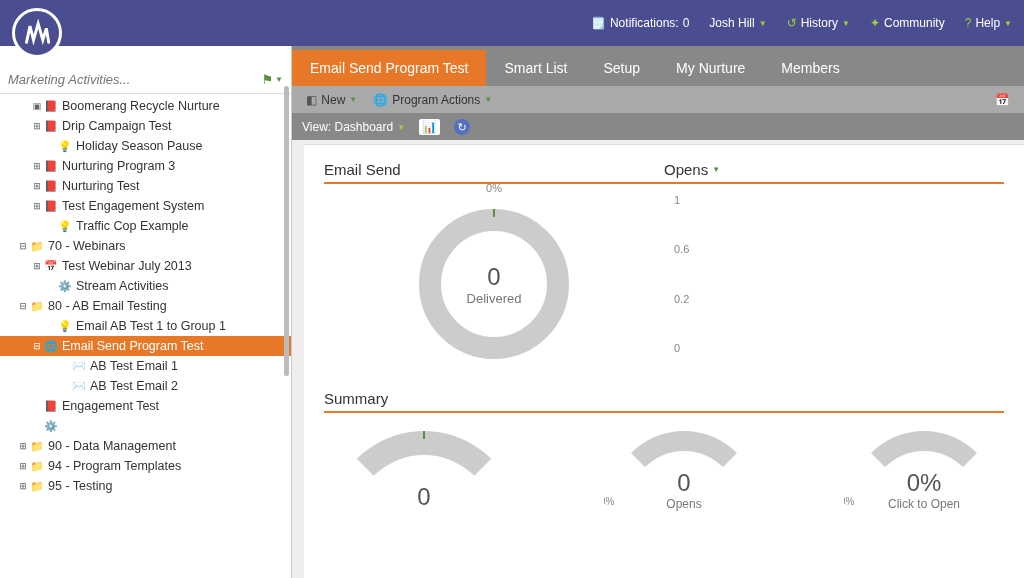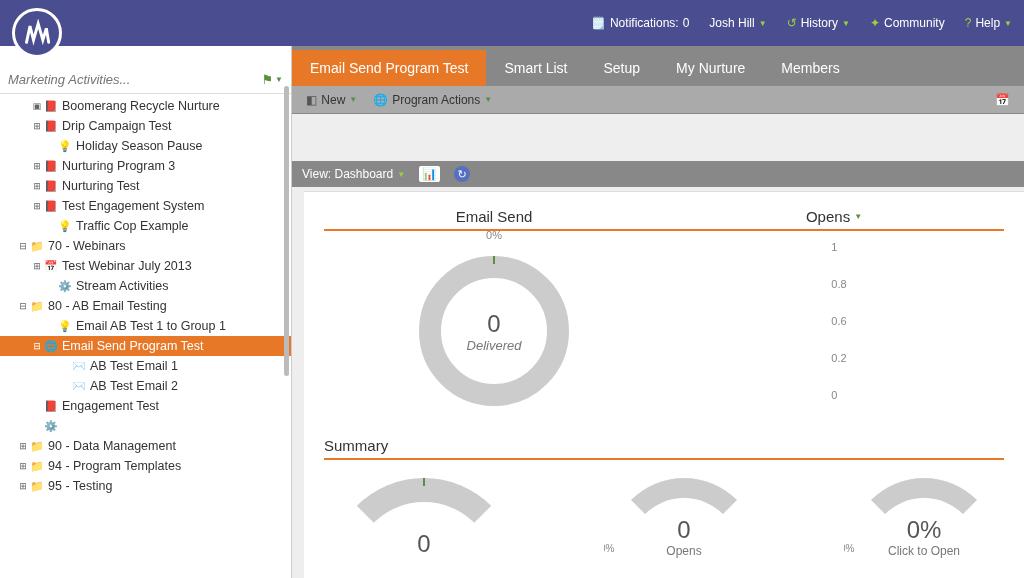--- a/index.html
+++ b/index.html
@@ -26,32 +26,32 @@
     .i1 { padding-left: 18px; } .i2 { padding-left: 32px; } .i3 { padding-left: 46px; } .i4 { padding-left: 60px; }
     .content { flex: 1; display: flex; flex-direction: column; background: #eee; }
     .tabs { height: 40px; background: #888; display: flex; align-items: flex-end; }
     .tab { padding: 10px 18px; font-size: 14px; color: #333; cursor: pointer; background:#ddd; margin-top:4px;}
     .tab.active { background: #e77828; color: #fff; }
     .tab.inactive{ background:transparent; color:#ffffff;}
     .toolbar { height: 28px; background: #aaa; display: flex; align-items: center; padding: 0 8px; font-size: 12px; gap:4px; border-bottom:1px solid #888;}
     .tool-btn { display: flex; align-items: center; gap: 4px; padding: 2px 6px; cursor: pointer; color:#333;}
     .tool-btn .chev{color:#5a8f3f;font-size:8px;}
     .tool-right{margin-left:auto;}
-    .viewbar { height: 26px; background: #888; display: flex; align-items: center; padding: 0 10px; color: #fff; font-size: 12px; gap: 14px; margin-top: 47px; }
+    .viewbar { height: 26px; background: #888; display: flex; align-items: center; padding: 0 10px; color: #fff; font-size: 12px; gap: 14px; }
     .viewbar .chev{color:#9dd13a;font-size:8px;}
     .canvas { flex: 1; background: #fff; margin: 4px 0 0 12px; padding: 10px 20px; overflow: hidden; border-top:1px solid #ddd;}
     .charts-row { display: flex;  }
-    .chart-col { flex: 1; display: flex; flex-direction: column; min-width:0;align-items:center;}
+    .chart-col { flex: 1; display: flex; flex-direction: column; min-width:0;}
     .chart-title { font-size: 15px; color: #333; padding: 6px 0 4px; display:flex; align-items:center; gap:4px;}
     .chart-title .chev{color:#5a8f3f;font-size:8px;}
     .chart-underline { height: 2px; background: #e77828; width: 100%; }
     .chart-body { height: 200px; display: flex; align-items: center; justify-content: center; position:relative;}
     .donut { width: 150px; height: 150px; border-radius: 50%; border: 22px solid #ccc; display:flex; flex-direction:column; align-items:center; justify-content:center; position:relative;}
     .donut .big { font-size: 24px; color: #555; }
-    .donut .sub { font-size: 13px; color: #777; font-style: italic; }
+    .donut .sub { font-size: 13px; color: #777; }
     .donut .tick{position:absolute; top:-22px; left:50%; transform:translateX(-50%); width:2px; height:8px; background:#5a8f3f;}
     .donut-label-top{position:absolute; top:-2px; left:50%; transform:translateX(-50%); font-size:11px; color:#888;}
     .barchart { display: flex; flex-direction: column; justify-content: space-between; height: 180px; padding: 10px 0 10px 10px; width:100%; font-size:11px; color:#888;}
     .summary-row{display:flex; gap:30px; margin-top:8px;}
     .gauge { width: 160px; height: 90px; position: relative; overflow:hidden; display:flex; flex-direction:column; align-items:center; justify-content:flex-end;}
     .gauge-arc { position:absolute; top:10px; width:150px; height:150px; border-radius:50%; border:20px solid #ccc; border-bottom-color:transparent; border-left-color:transparent; border-right-color:transparent; transform:rotate(0deg);}
     .gauge .big{font-size:24px; color:#555;}
     .gauge .sub{font-size:12px; color:#777;}
     .gauge-label-l{position:absolute; left:-4px; bottom:4px; font-size:10px; color:#888;}
     .gauge-tick{position:absolute; top:10px; left:50%; transform:translateX(-50%); width:2px; height:8px; background:#5a8f3f;}
@@ -262,21 +262,20 @@
         </div>
         <div class="chart-col">
           <div class="chart-title">
               <span>Opens</span> 
               <span class="chev">▼</span>
             </div>
           <div class="chart-underline"></div>
           <div class="chart-body" style="align-items:flex-start;justify-content:flex-start;">
             <div class="barchart" id="barchart">
                 <div>1</div>
-                <div>0.8</div>
                 <div>0.6</div>
                 <div>0.2</div>
                 <div>0</div>
               </div>
           </div>
         </div>
       </div>
 
       <div>
         <div class="chart-title">

